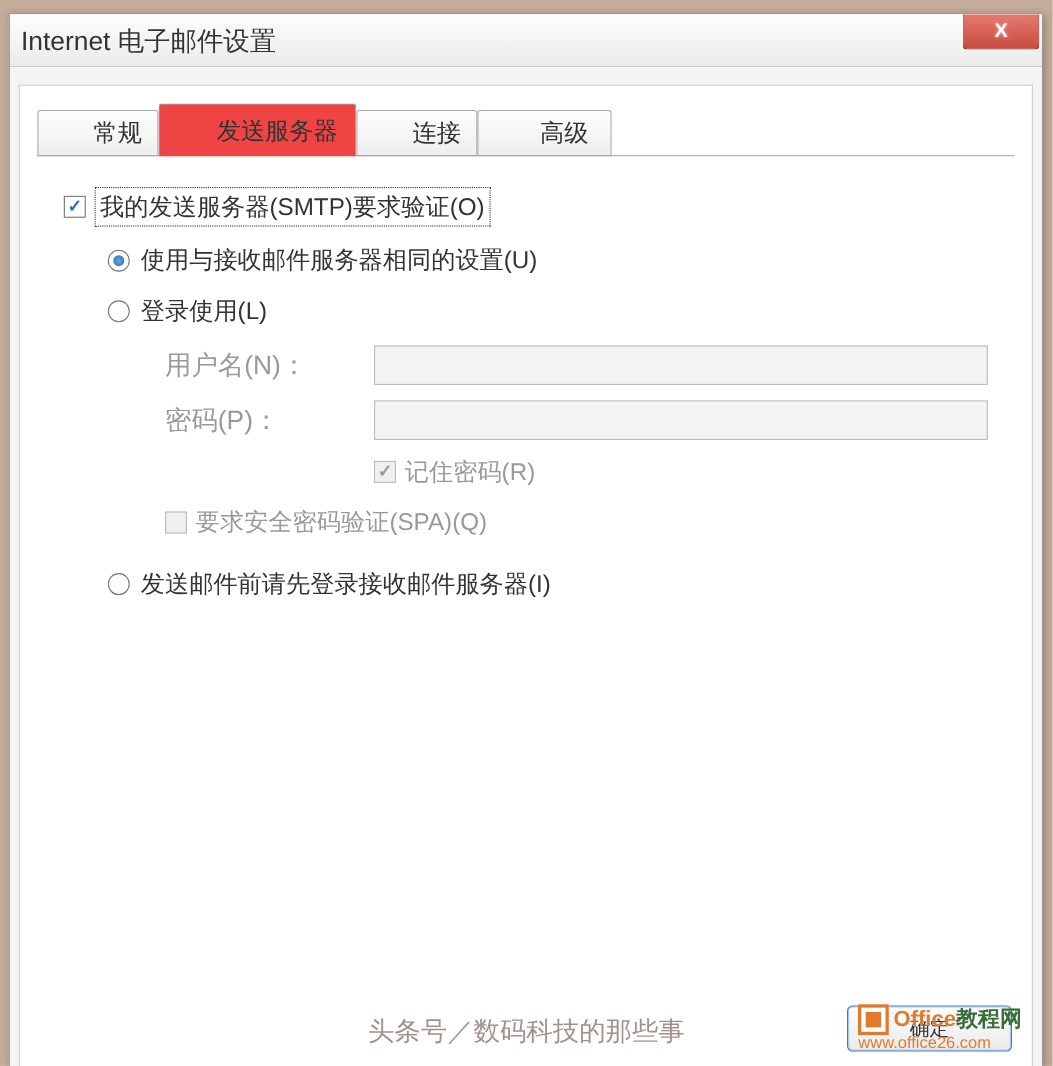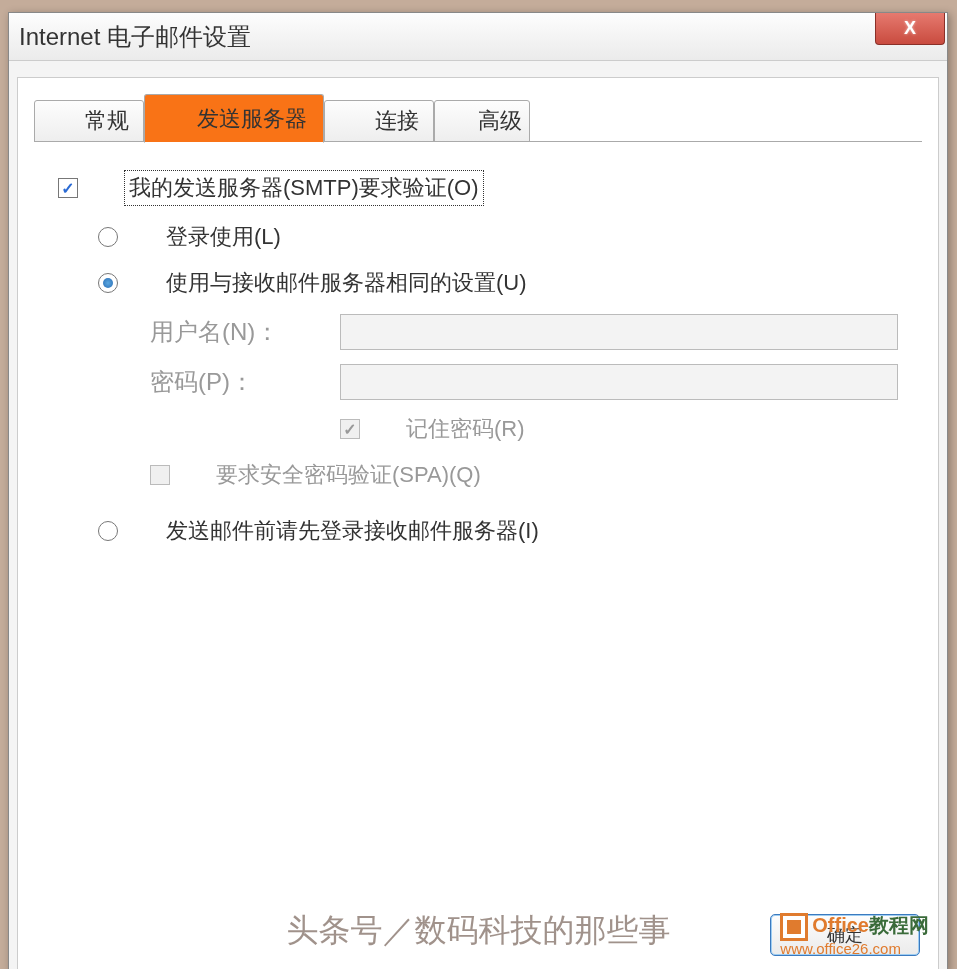--- a/index.html
+++ b/index.html
@@ -89,38 +89,37 @@
       align-items: center;
       justify-content: center;
       font-size: 22px;
       color: #333;
       cursor: pointer;
       padding-left: 36px;
     }
     .tab.active {
       top: 0;
       height: 49px;
-      background: #f97316;
+      background: #ef4444;
       border-bottom: 1px solid #fff;
       z-index: 2;
     }
     .tab1 { left: 0; width: 110px; }
     .tab2 { left: 110px; width: 180px; }
     .tab3 { left: 290px; width: 110px; }
-    .tab4 { left: 400px; width: 96px; }
+    .tab4 { left: 400px; width: 122px; }
     .content {
       padding: 28px 40px 20px 40px;
     }
     .row {
       display: flex;
       align-items: center;
       margin-bottom: 16px;
       font-size: 22px;
       color: #333;
-      gap: 38px;
     }
     .checkbox {
       width: 20px;
       height: 20px;
       border: 1px solid #777;
       background: #fff;
       margin-right: 8px;
       display: inline-flex;
       align-items: center;
       justify-content: center;
@@ -207,21 +206,21 @@
     }
     .btn.primary {
       border: 1px solid #3b7abf;
       box-shadow: inset 0 0 0 1px #9ecdf2;
     }
     .watermark {
       position: absolute;
       bottom: 16px;
       left: 50%;
       transform: translateX(-50%);
-      font-size: 32px;
+      font-size: 24px;
       color: rgba(120,100,90,0.7);
       pointer-events: none;
       white-space: nowrap;
     }
     .watermark2 {
       position: absolute;
       bottom: 12px;
       right: 28px;
       font-size: 20px;
       pointer-events: none;
@@ -276,27 +275,27 @@
     </div>
 
     <div class="content">
 
       <div class="row">
         <span class="checkbox checked"></span>
         <span class="dotted">我的发送服务器(SMTP)要求验证(O)</span>
       </div>
 
       <div class="row indent1">
+        <span class="radio selected"></span>
+        <span>使用与接收邮件服务器相同的设置(U)</span>
+      </div>
+
+      <div class="row indent1">
         <span class="radio"></span>
         <span>登录使用(L)</span>
-      </div>
-
-      <div class="row indent1">
-        <span class="radio selected"></span>
-        <span>使用与接收邮件服务器相同的设置(U)</span>
       </div>
 
       <div class="field-row">
         <span class="field-label">用户名(N)：</span>
         <div class="text-input"></div>
       </div>
 
       <div class="field-row">
         <span class="field-label">密码(P)：</span>
         <div class="text-input"></div>

